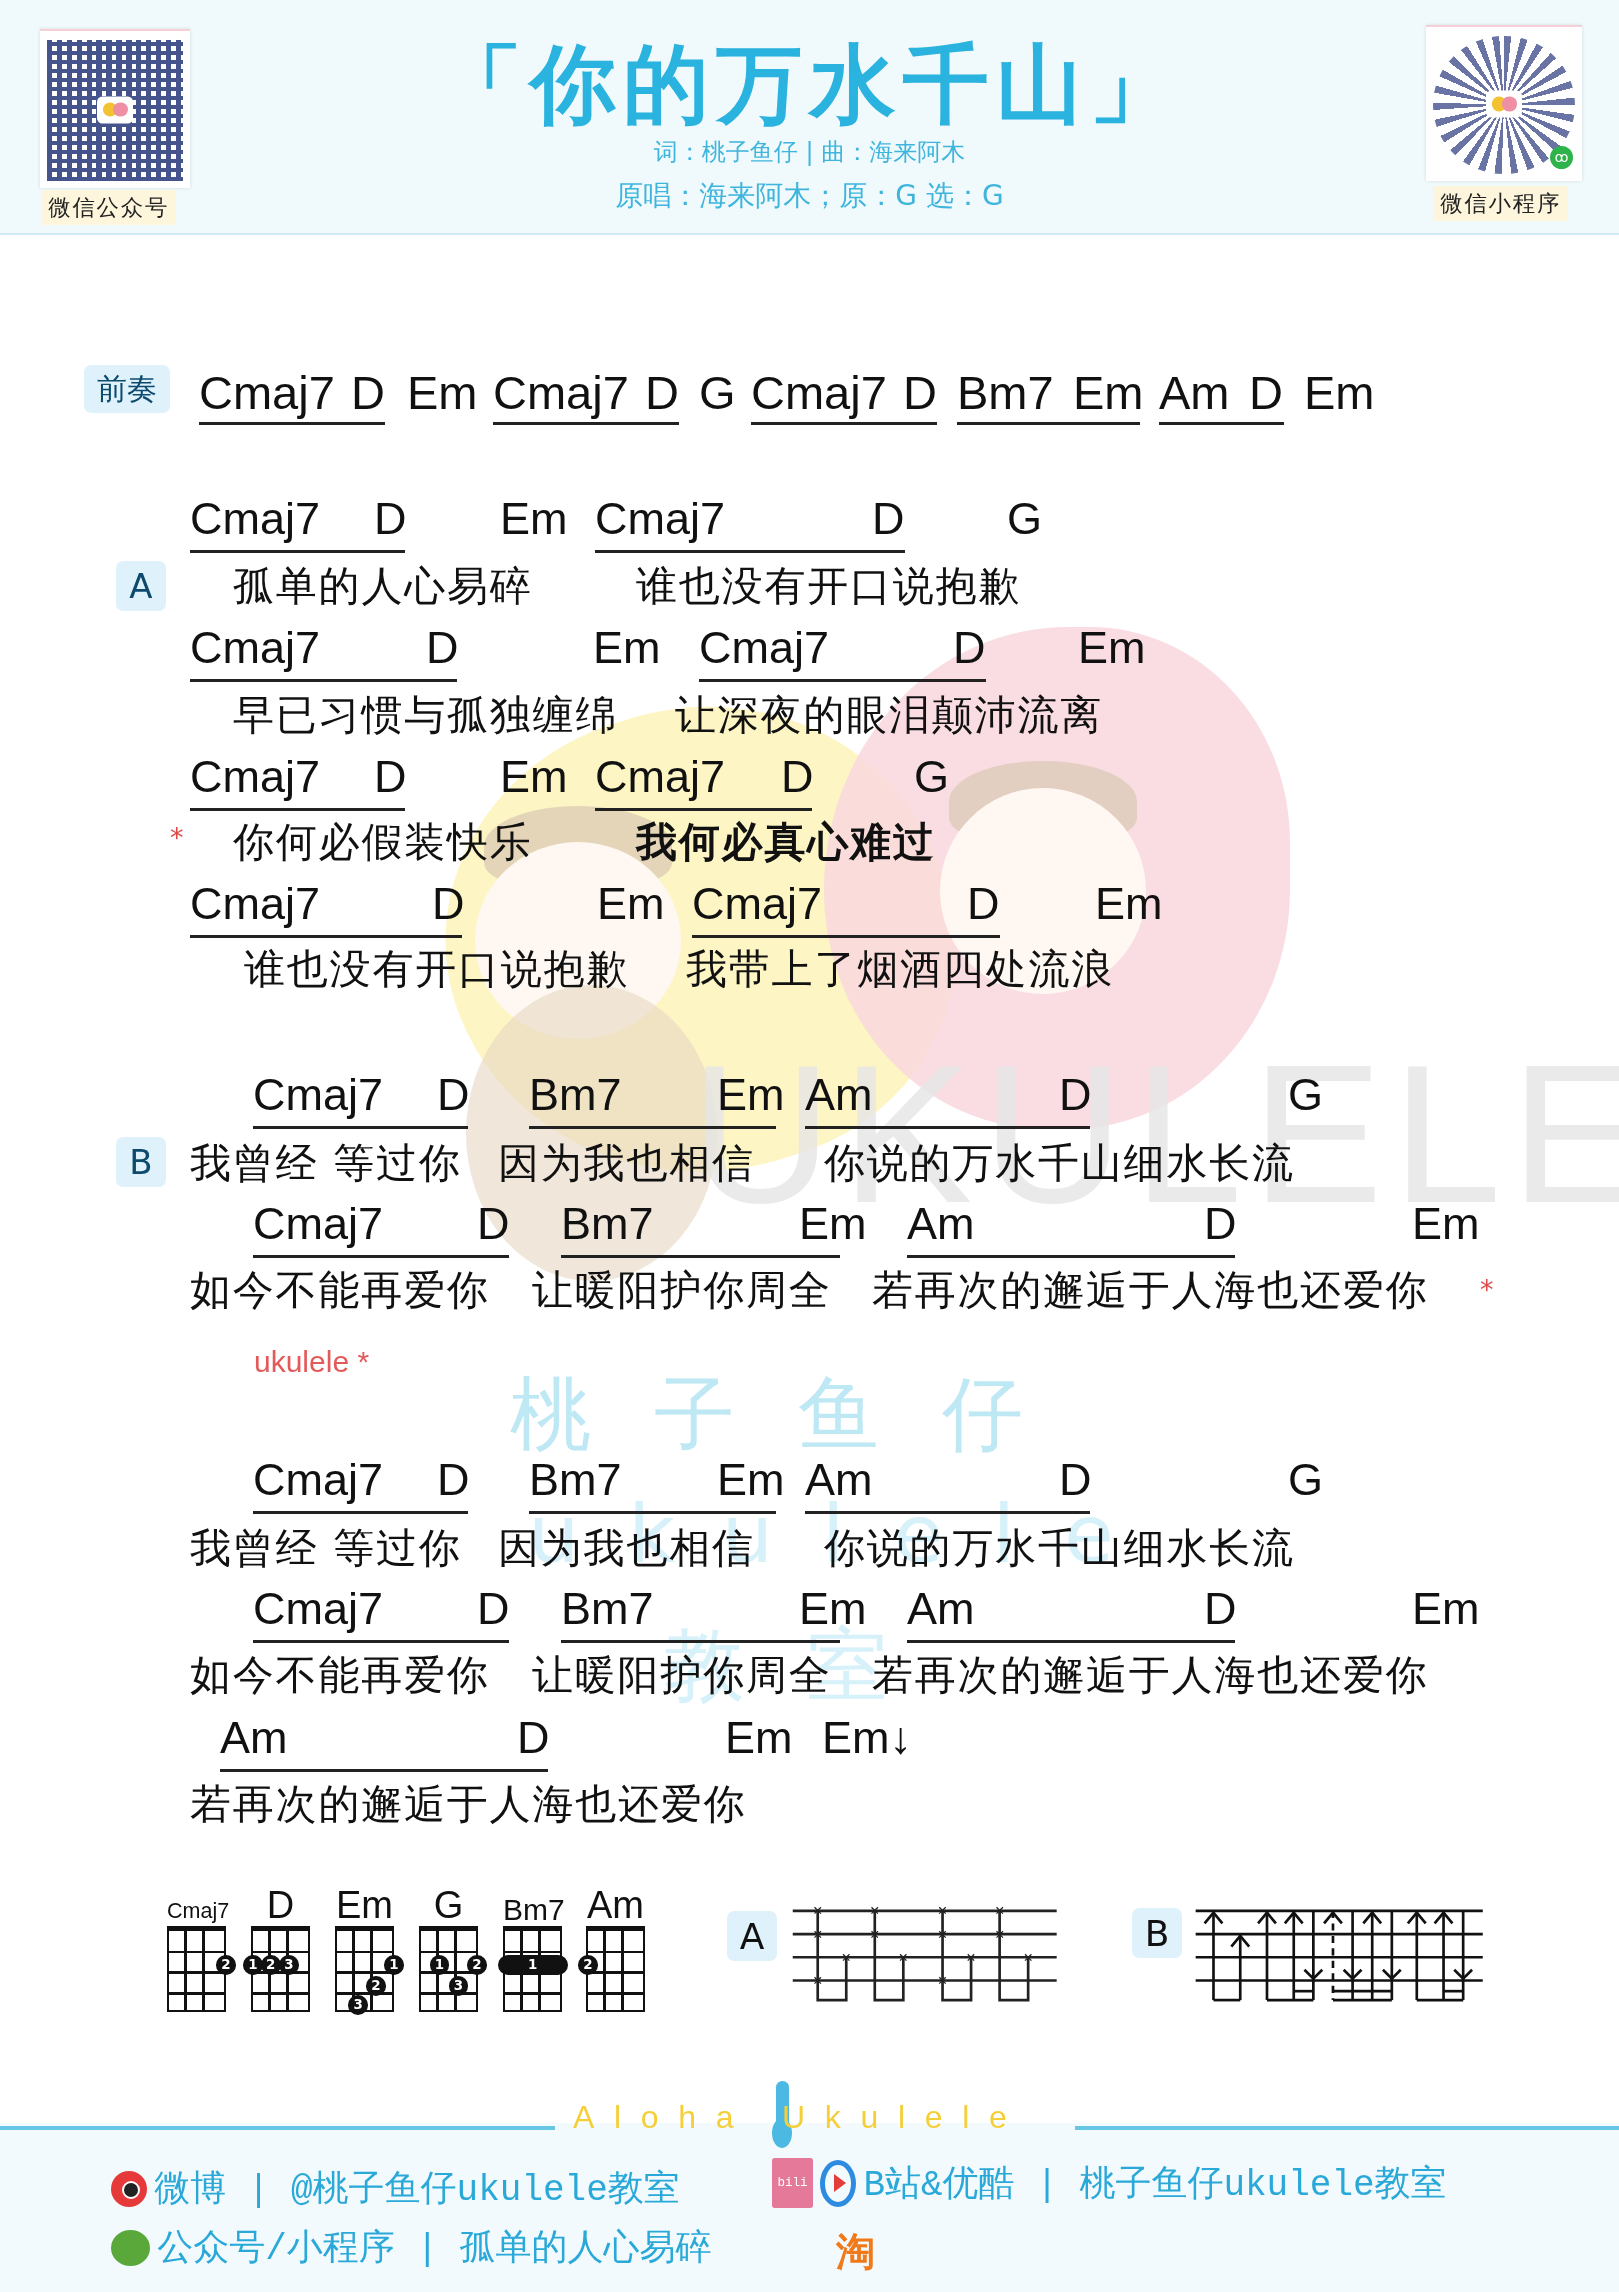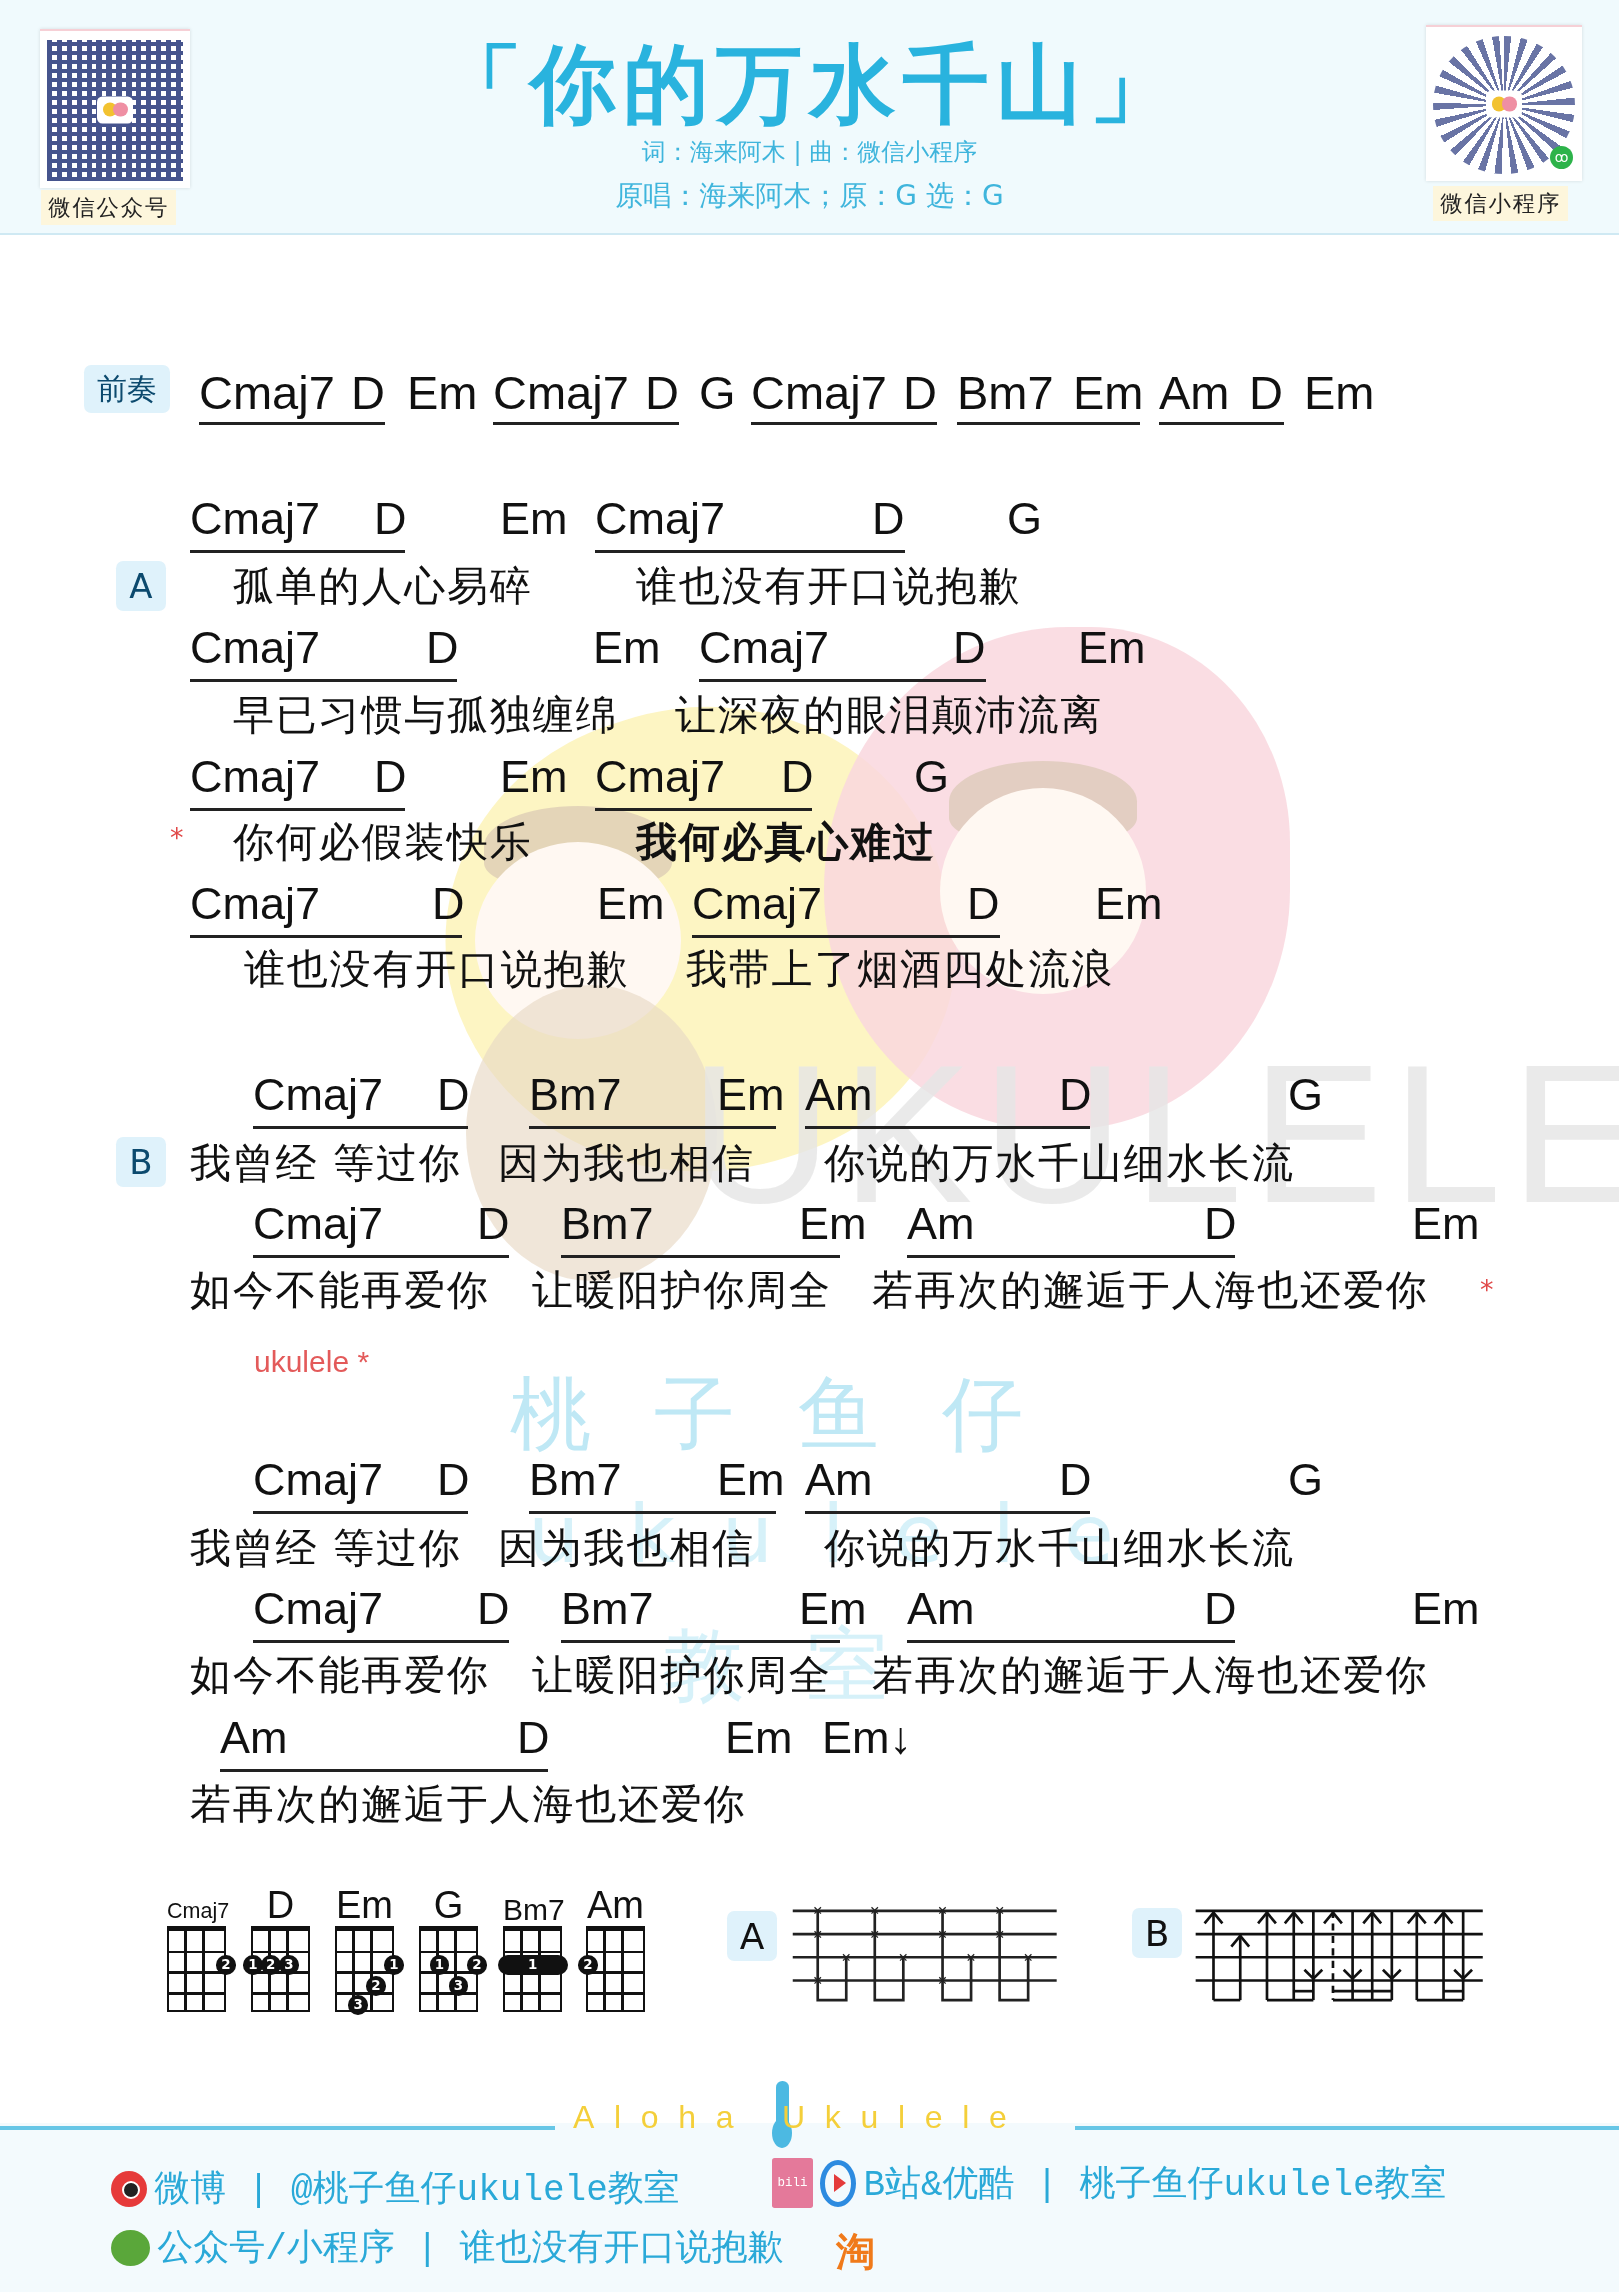--- a/index.html
+++ b/index.html
@@ -96,21 +96,21 @@
   <div class="qr-card qr-left">
     <div class="qr-pattern"></div>
     <div class="qr-center">
         <span style="background:#f2c230"></span>
         <span style="background:#ef8fa3"></span>
       </div>
   </div>
   <div class="qr-label left">微信公众号</div>
 
   <div class="title">「你的万水千山」</div>
-  <div class="credits1">词：海来阿木 | 曲：微信小程序</div>
+  <div class="credits1">词：桃子鱼仔 | 曲：海来阿木</div>
   <div class="credits2">原唱：海来阿木；原：G 选：G</div>
 
   <div class="qr-card qr-right">
     <div class="qr-pattern dots"></div>
     <div class="qr-center">
         <span style="background:#f2c230"></span>
         <span style="background:#ef8fa3"></span>
       </div>
     <div class="wechat-mini-badge">ꝏ</div>
   </div>
@@ -452,18 +452,18 @@
   <span class="sicon weibo-ico"></span>
   <span>微博 | @桃子鱼仔ukulele教室</span>
 </div>
 <div class="social" style="left:772px; top:2158px;">
   <span class="sicon bili-ico">bili</span>
   <span class="sicon youku-ico"></span>
   <span>B站&amp;优酷 | 桃子鱼仔ukulele教室</span>
 </div>
 <div class="social" style="left:111px; top:2223px;">
   <span class="sicon wechat-ico"></span>
-  <span>公众号/小程序 | 谁也没有开口说抱歉</span>
+  <span>公众号/小程序 | 孤单的人心易碎</span>
 </div>
 <div class="social" style="left:836px; top:2225px;">
   <span class="sicon taobao-ico">淘</span>
 </div>
 
 
 </body></html>

